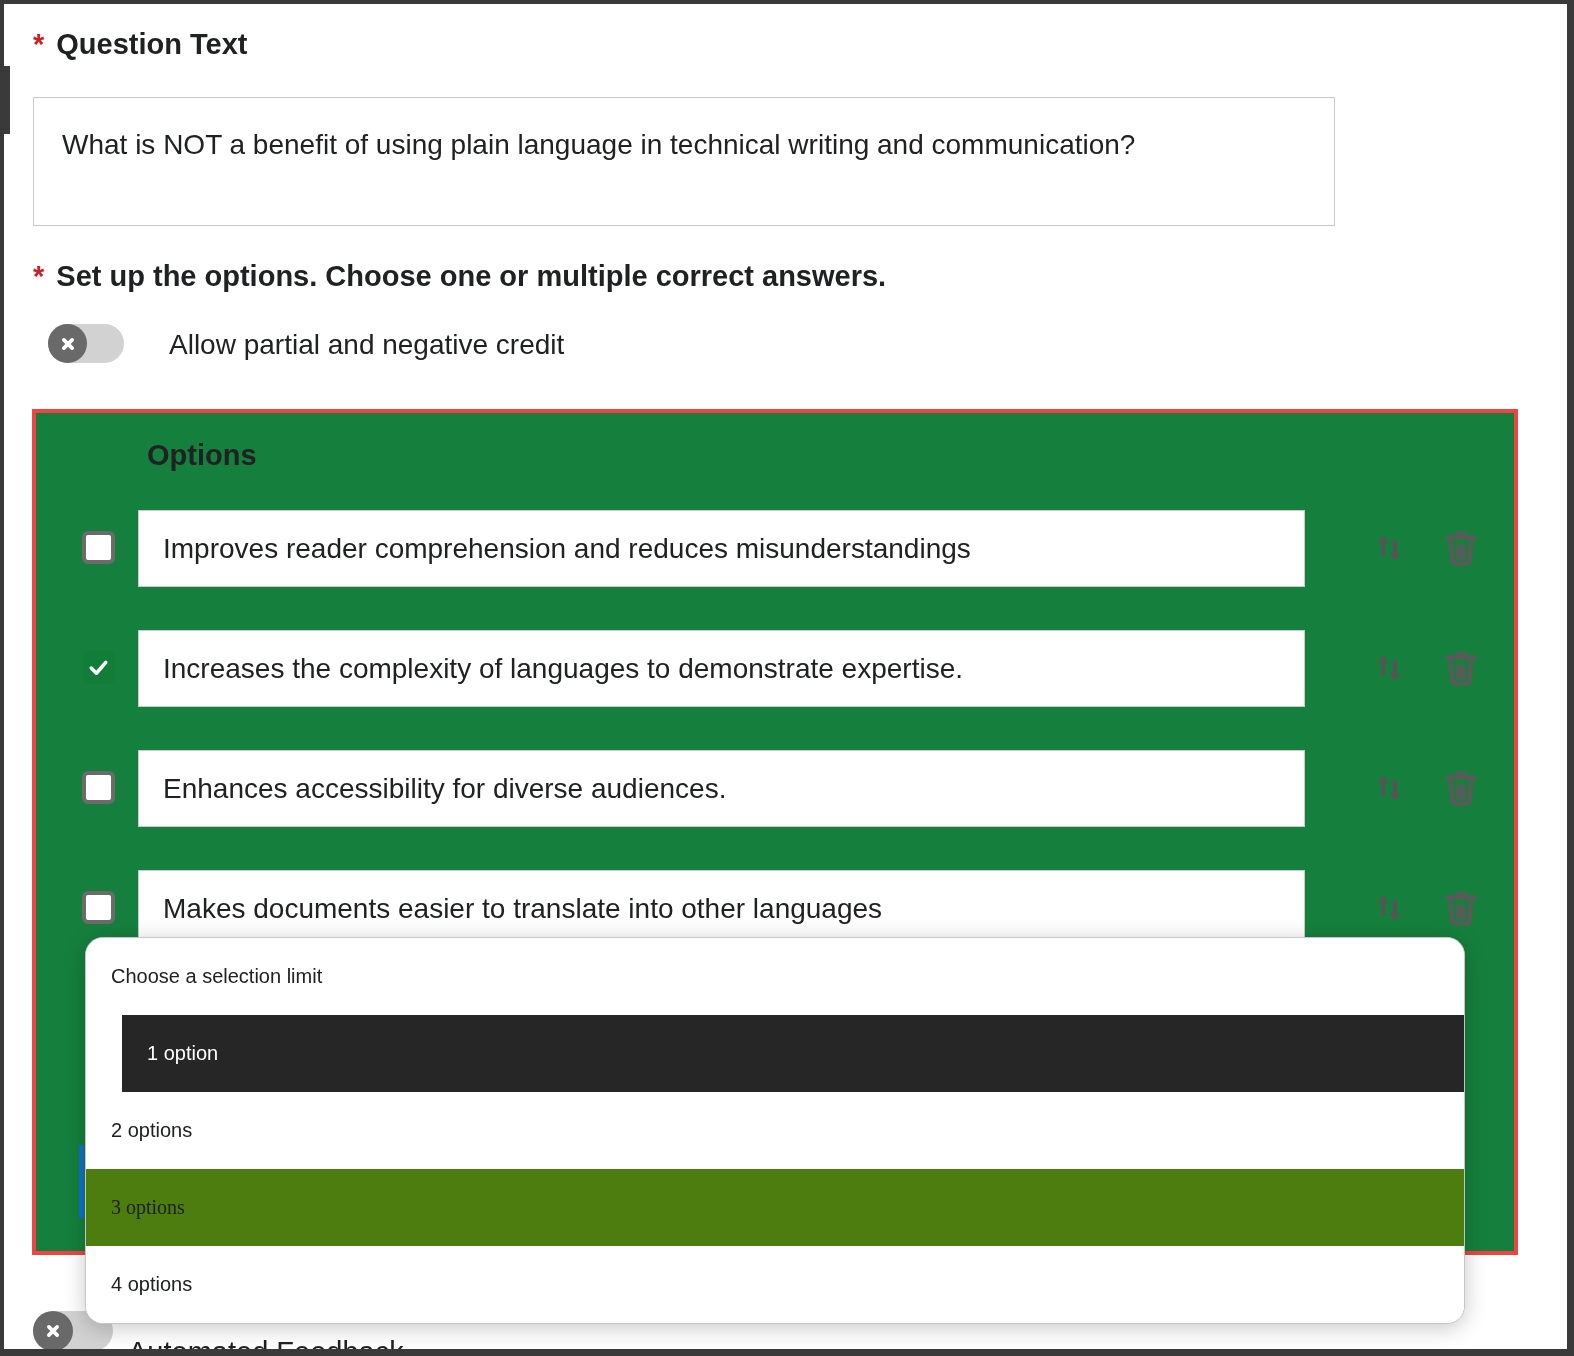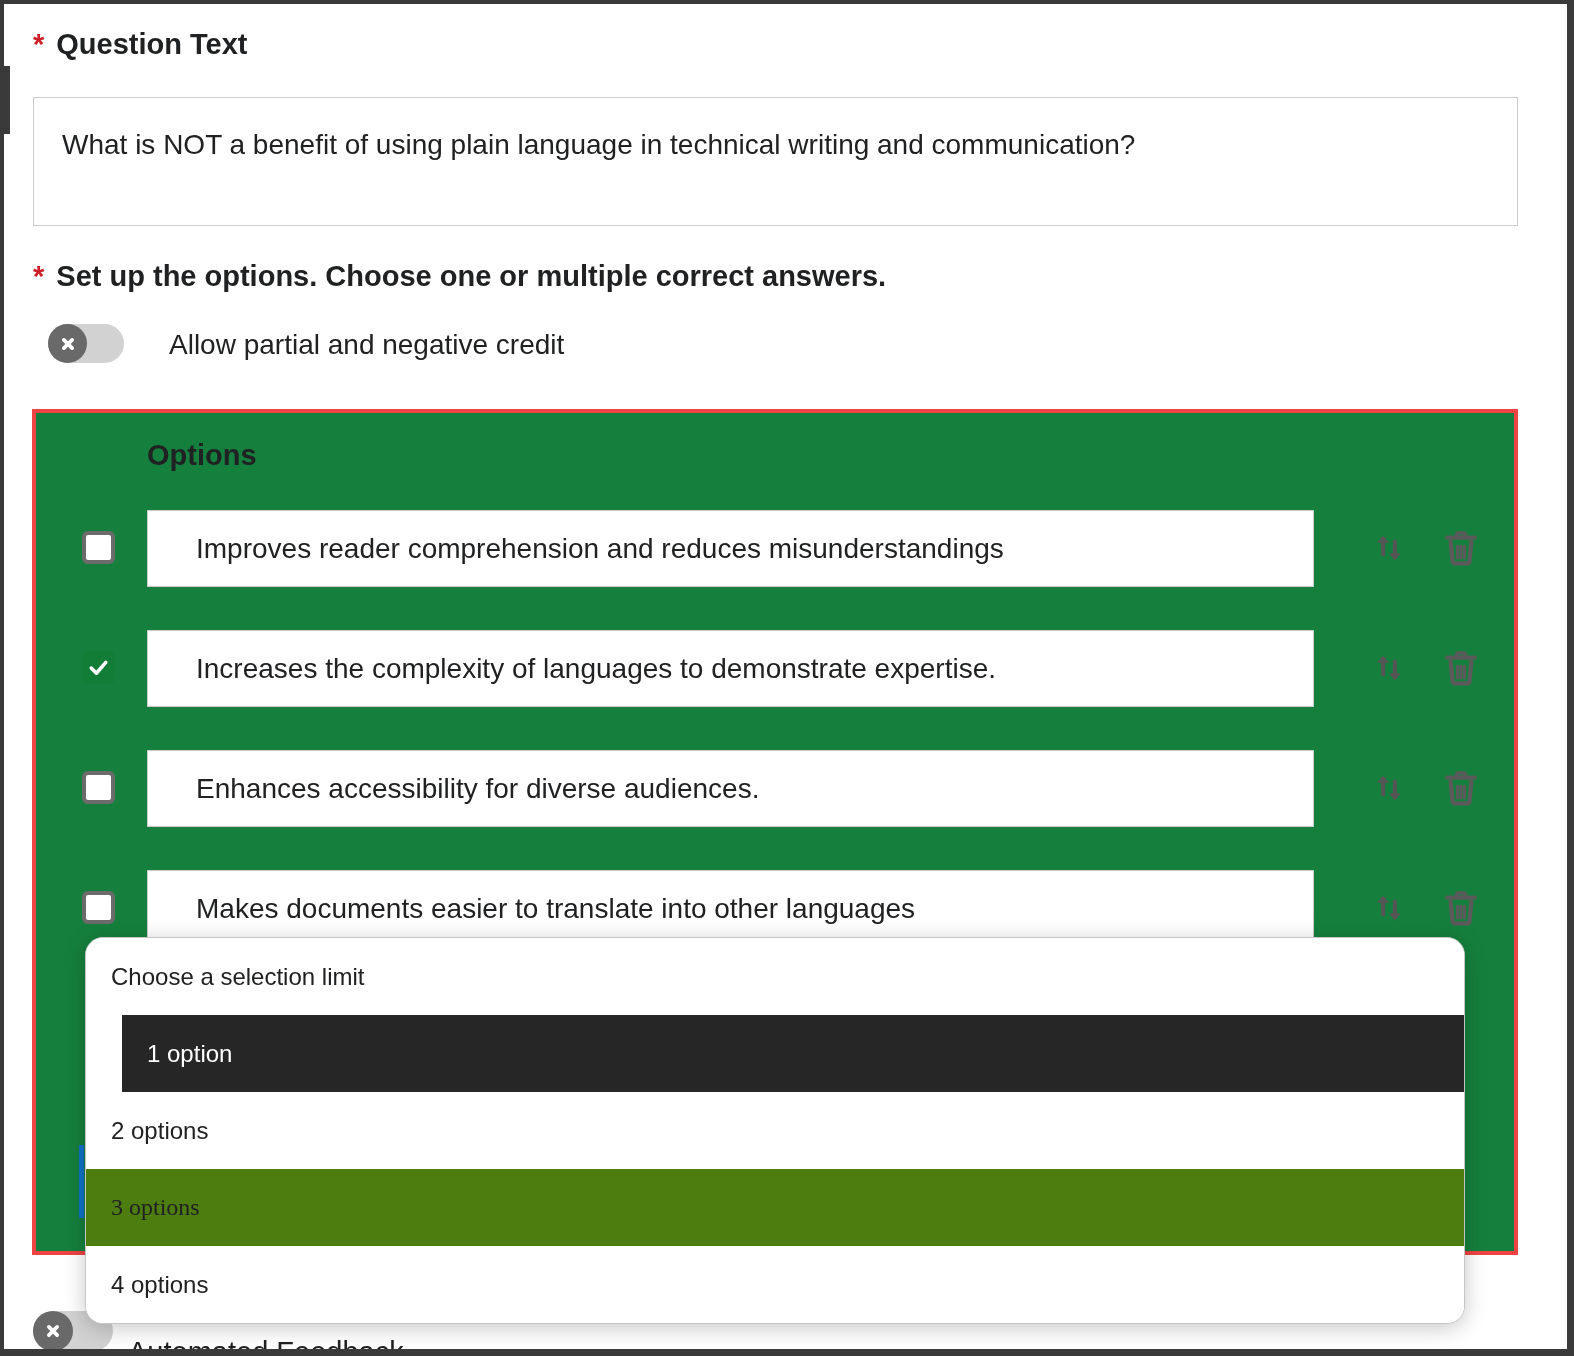--- a/index.html
+++ b/index.html
@@ -18,41 +18,41 @@
   #frame-bottom { left:0; top:1349px; width:1574px; height:7px; }
   #scroll-thumb { left:0; top:66px; width:10px; height:68px; }
 
   .sec-label { position:absolute; font-size:29px; font-weight:700; white-space:nowrap; }
   .req { color:#cd2026; font-weight:700; margin-right:12px; }
 
   .textbox {
     position:absolute; background:#fff; border:1px solid #cbcbcb;
     font-size:28px; color:#202122;
   }
-  #question-box { left:33px; top:97px; width:1485px; height:129px; padding:31px 28px; }
+  #question-box { left:33px; top:97px; width:1302px; height:129px; padding:31px 28px; }
 
   #options-panel {
     position:absolute; left:32px; top:409px; width:1486px; height:846px;
     background:#15803d; border:4px solid #ef4444; z-index:1;
   }
   .panel-title { position:absolute; left:111px; top:26px; font-size:29px; font-weight:700; }
 
   .opt-row { position:absolute; left:0; width:100%; height:77px; }
   .cb {
     position:absolute; left:46px; top:21px; width:33px; height:33px;
     border:4px solid #6b6b6b; border-radius:6px; background:#fff;
   }
   .cb.checked {
     border:none; background:#127d37;
     display:flex; align-items:center; justify-content:center;
   }
   .opt-input {
-    position:absolute; left:111px; top:0; width:1167px; height:77px;
+    position:absolute; left:102px; top:0; width:1167px; height:77px;
     background:#fff; border:1px solid #cbcbcb;
-    display:flex; align-items:center; padding-left:48px; font-size:28px;text-align:right;
+    display:flex; align-items:center; padding-left:24px; font-size:28px;text-align:right;
   }
   .icon-btn {
     position:absolute; top:17px; width:42px; height:42px;
     display:flex; align-items:center; justify-content:center; cursor:pointer;
   }
   .icon-btn.swap  { left:1332px; }
   .icon-btn.trash { left:1404px; }
 
   .toggle { position:absolute; width:76px; height:39px; }
   .toggle .track {
@@ -75,21 +75,21 @@
     background:#1171c8; z-index:2;
   }
 
   #selection-dropdown {
     position:absolute; left:85px; top:937px; width:1380px; z-index:10;
     background:#fff; border:1px solid #c6c6c6; border-radius:18px;
     box-shadow:0 4px 22px rgba(0,0,0,0.22); overflow:hidden;
   }
   .dd-item {
     height:77px; display:flex; align-items:center; padding-left:25px;
-    font-size:24px; background:#fff; color:#202122; cursor:pointer;
+    font-size:20px; background:#fff; color:#202122; cursor:pointer;
   }
   .dd-item.selected { background:#262626; color:#ffffff;margin-left:36px; }
   .dd-item.hover    { background:#4d7c0f;font-family:Liberation Serif, serif; }
 </style>
 </head>
 <body>
 
 <div id="screen">
 
   <div class="sec-label" style="left:33px; top:28px;">

